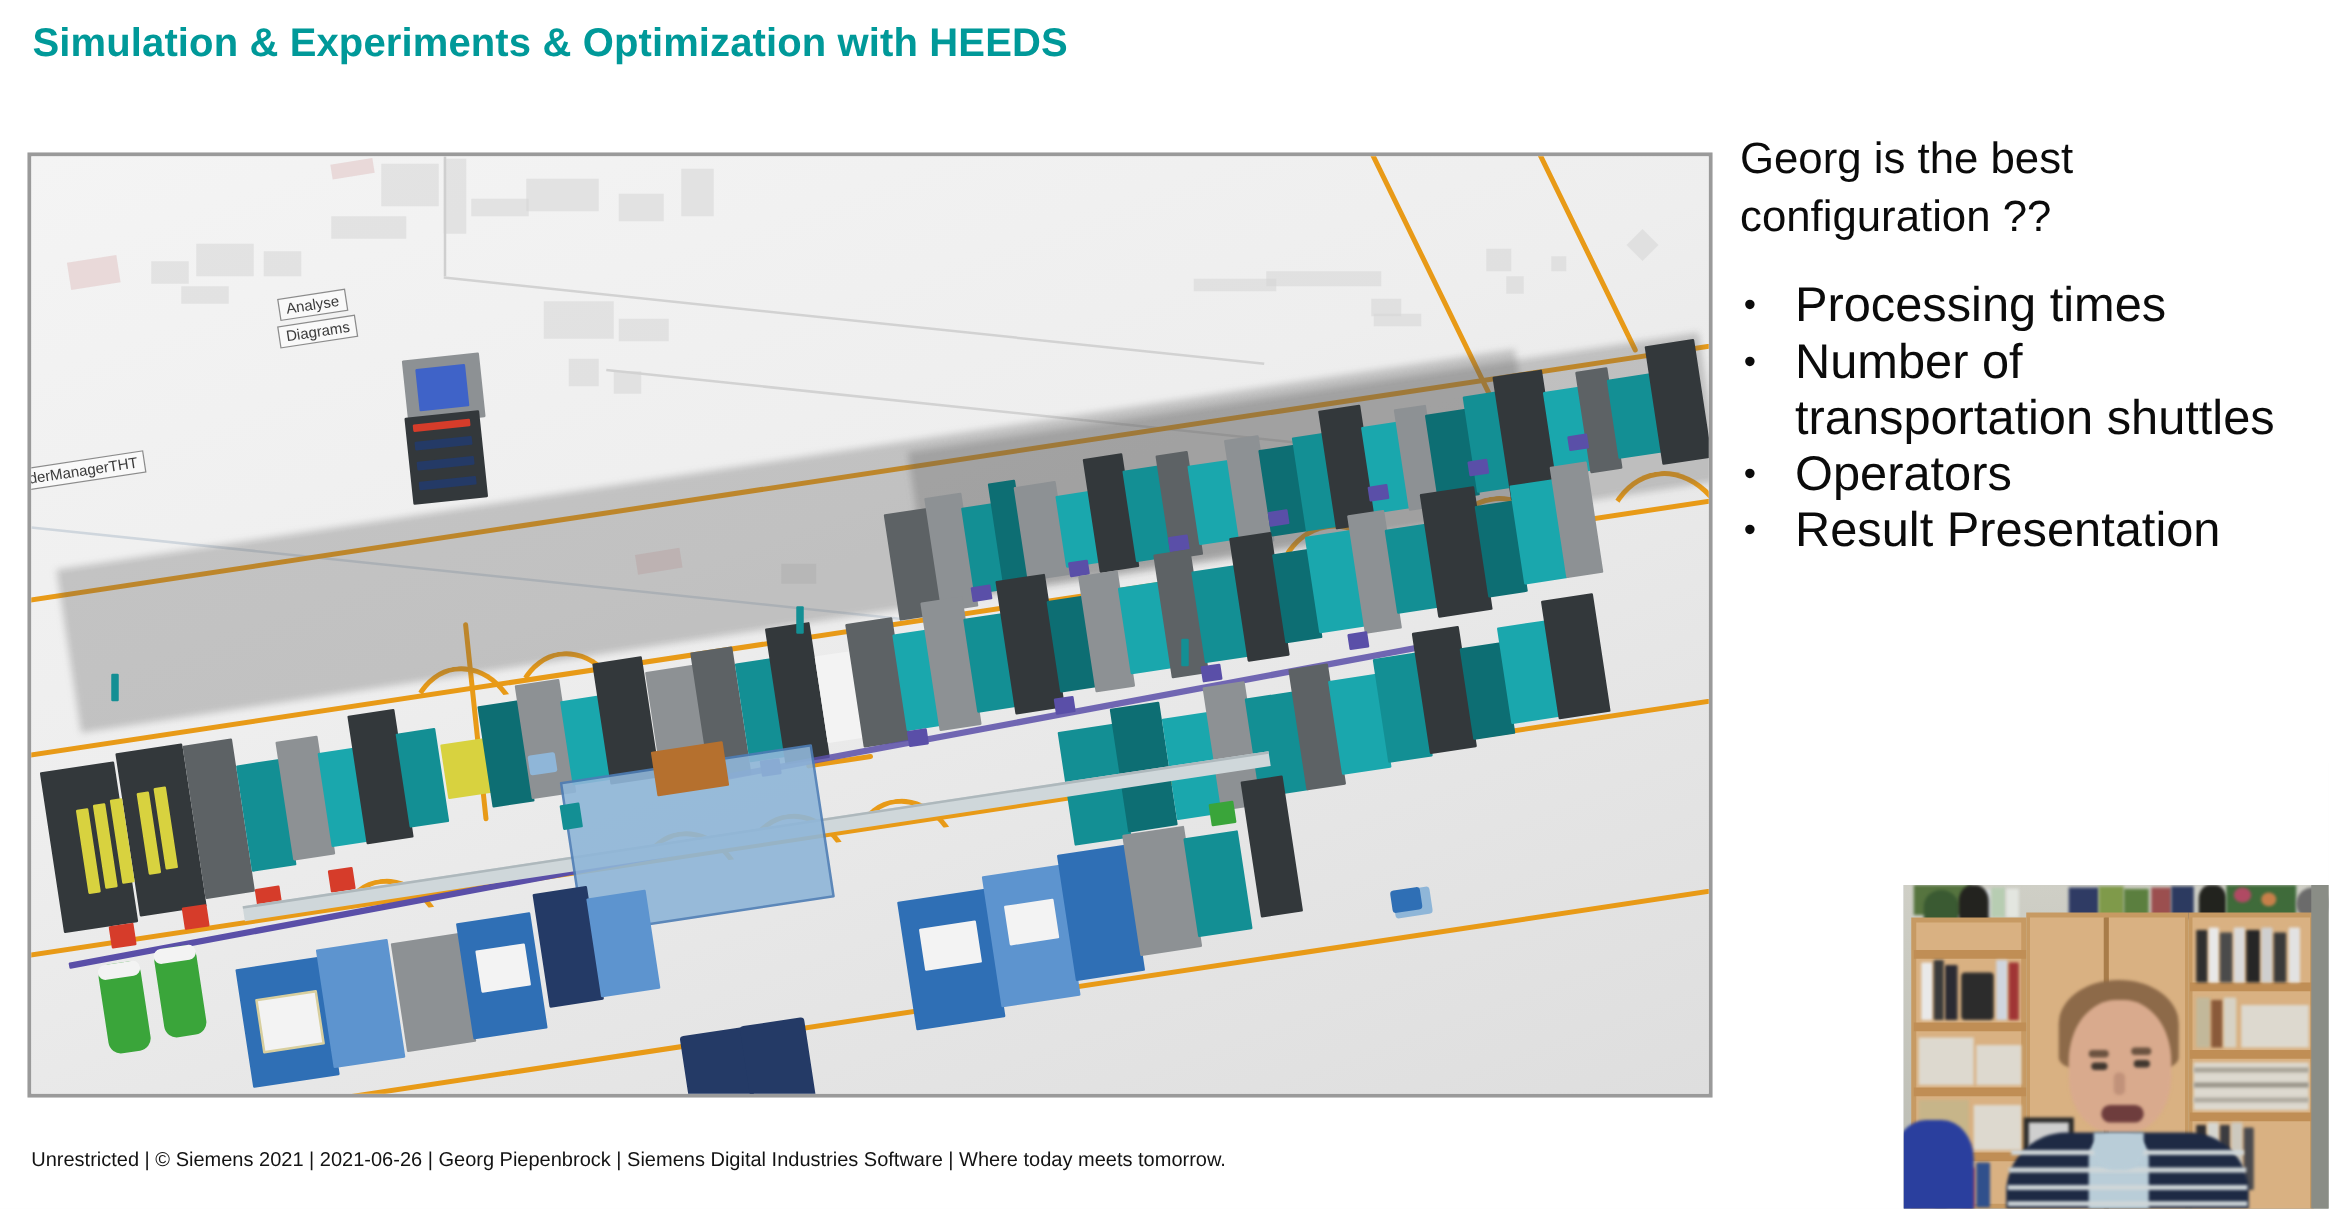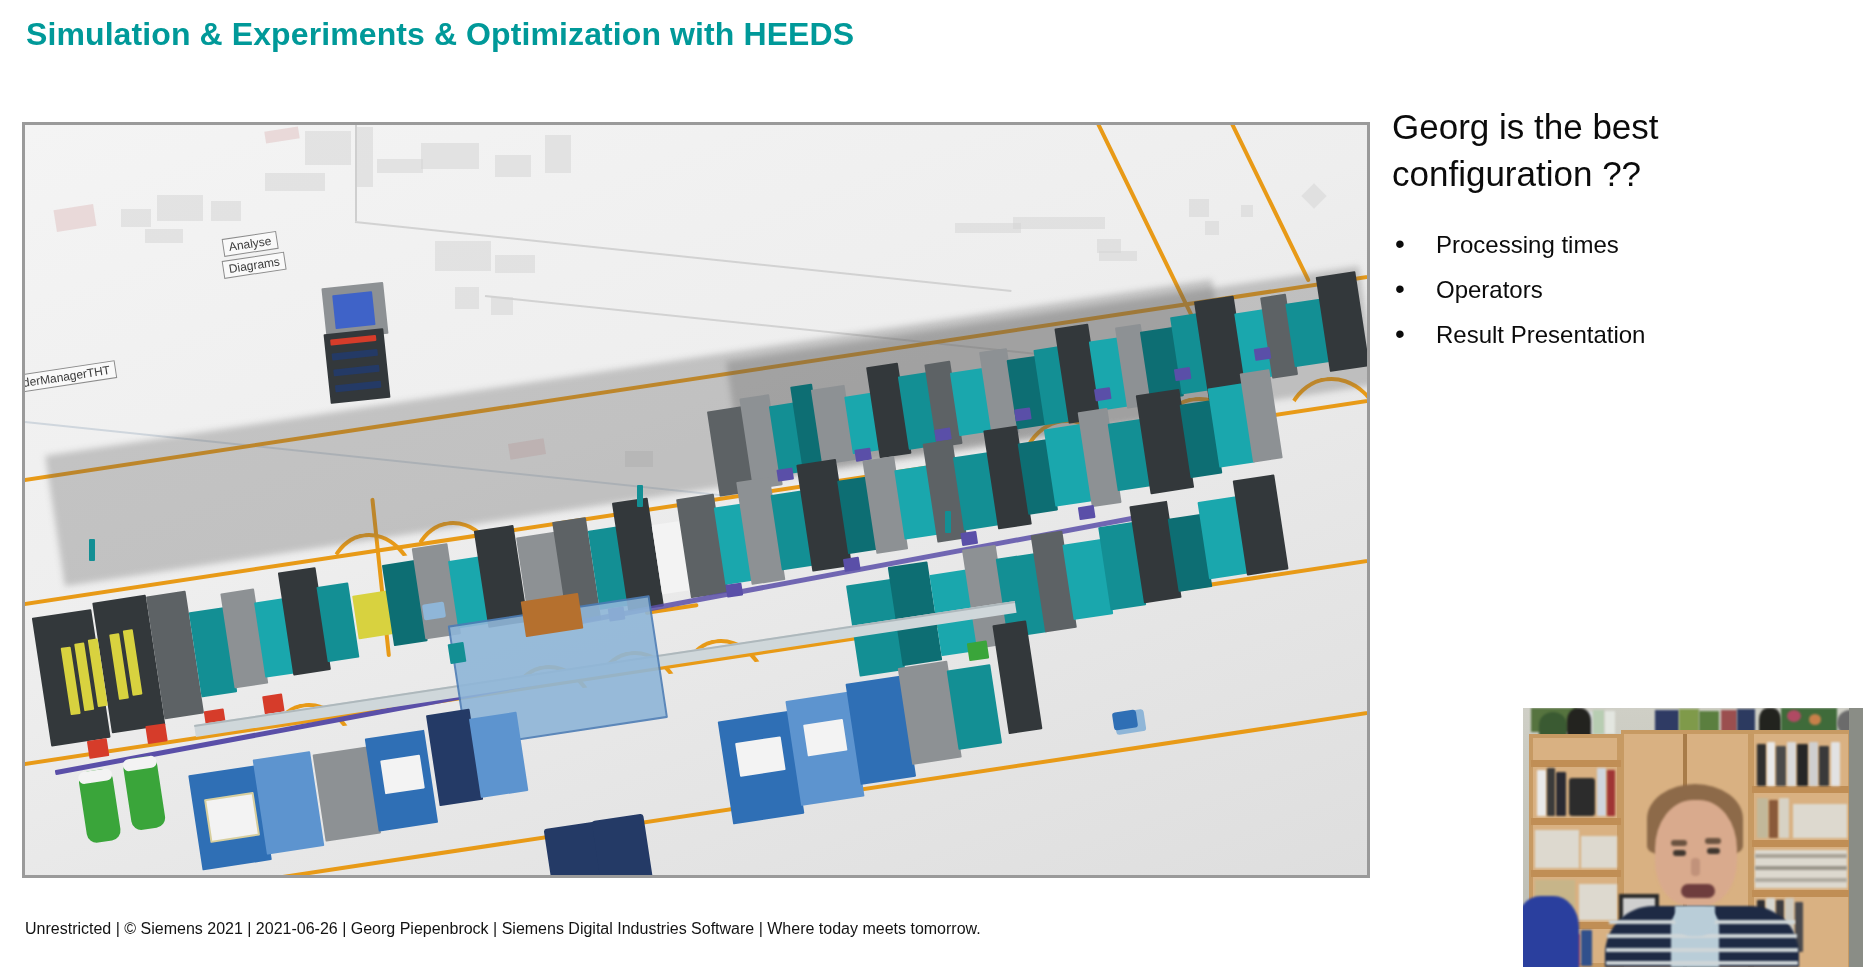--- a/index.html
+++ b/index.html
@@ -124,21 +124,21 @@
     color: #0b0b0b;
   }
   #bullets {
     position: absolute;
     left: 1392px;
     top: 222px;
     width: 468px;
     list-style: none;
     margin: 0;
     padding: 0;
-    font-size: 24px;
+    font-size: 39px;
     line-height: 45px;
     color: #0b0b0b;
   }
   #bullets li {
     position: relative;
     padding-left: 44px;
     margin: 0 0 0.1px 0;
   }
   #bullets li::before {
     content: "\2022";
@@ -416,20 +416,21 @@
     <div class="sim-label" style="left:-8px;top:250px;transform:rotate(-8.6deg);">derManagerTHT</div>
     <div class="sim-label" style="left:198px;top:114px;transform:rotate(-8.6deg);">Analyse</div>
     <div class="sim-label" style="left:198px;top:136px;transform:rotate(-8.6deg);">Diagrams</div>
   </div>
 </div>
 
 <div id="question">Georg is the best configuration ??</div>
 
 <ul id="bullets">
   <li>Processing times</li>
+  <li>Number of transportation shuttles</li>
   <li>Operators</li>
   <li>Result Presentation</li>
 </ul>
 
 <div id="footer">Unrestricted | © Siemens 2021 | 2021-06-26 | Georg Piepenbrock | Siemens Digital Industries Software | Where today meets tomorrow.</div>
 
 <div id="webcam" aria-label="Presenter webcam video feed in front of a bookshelf">
   <div class="cam wall"></div>
 
   <div class="cam blur" style="left:8px;top:0;width:46px;height:24px;background:#56743f;"></div>

